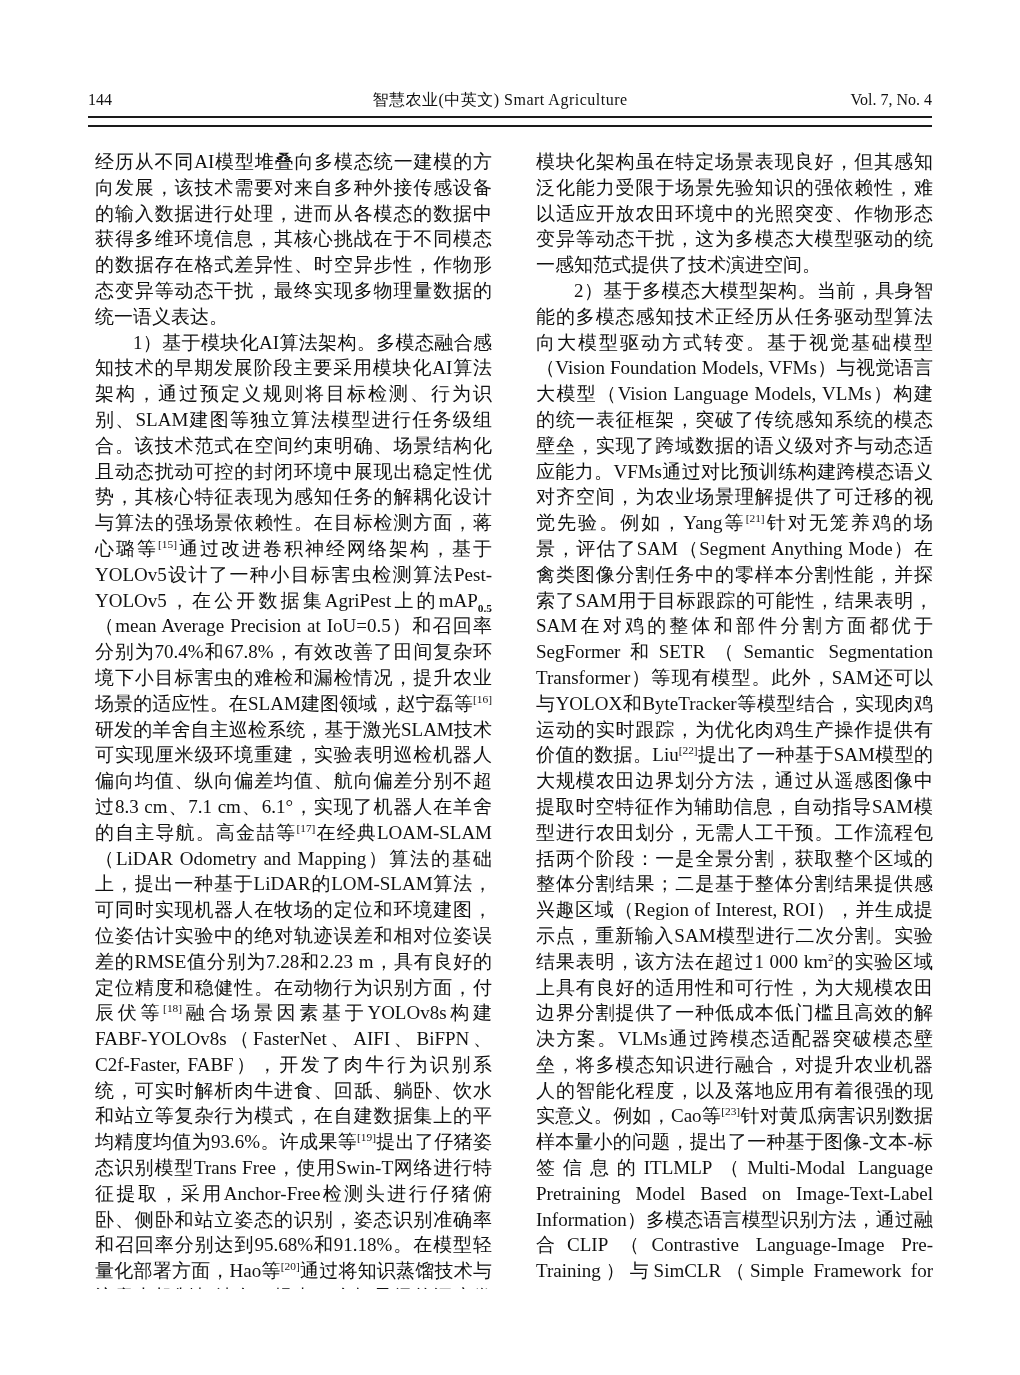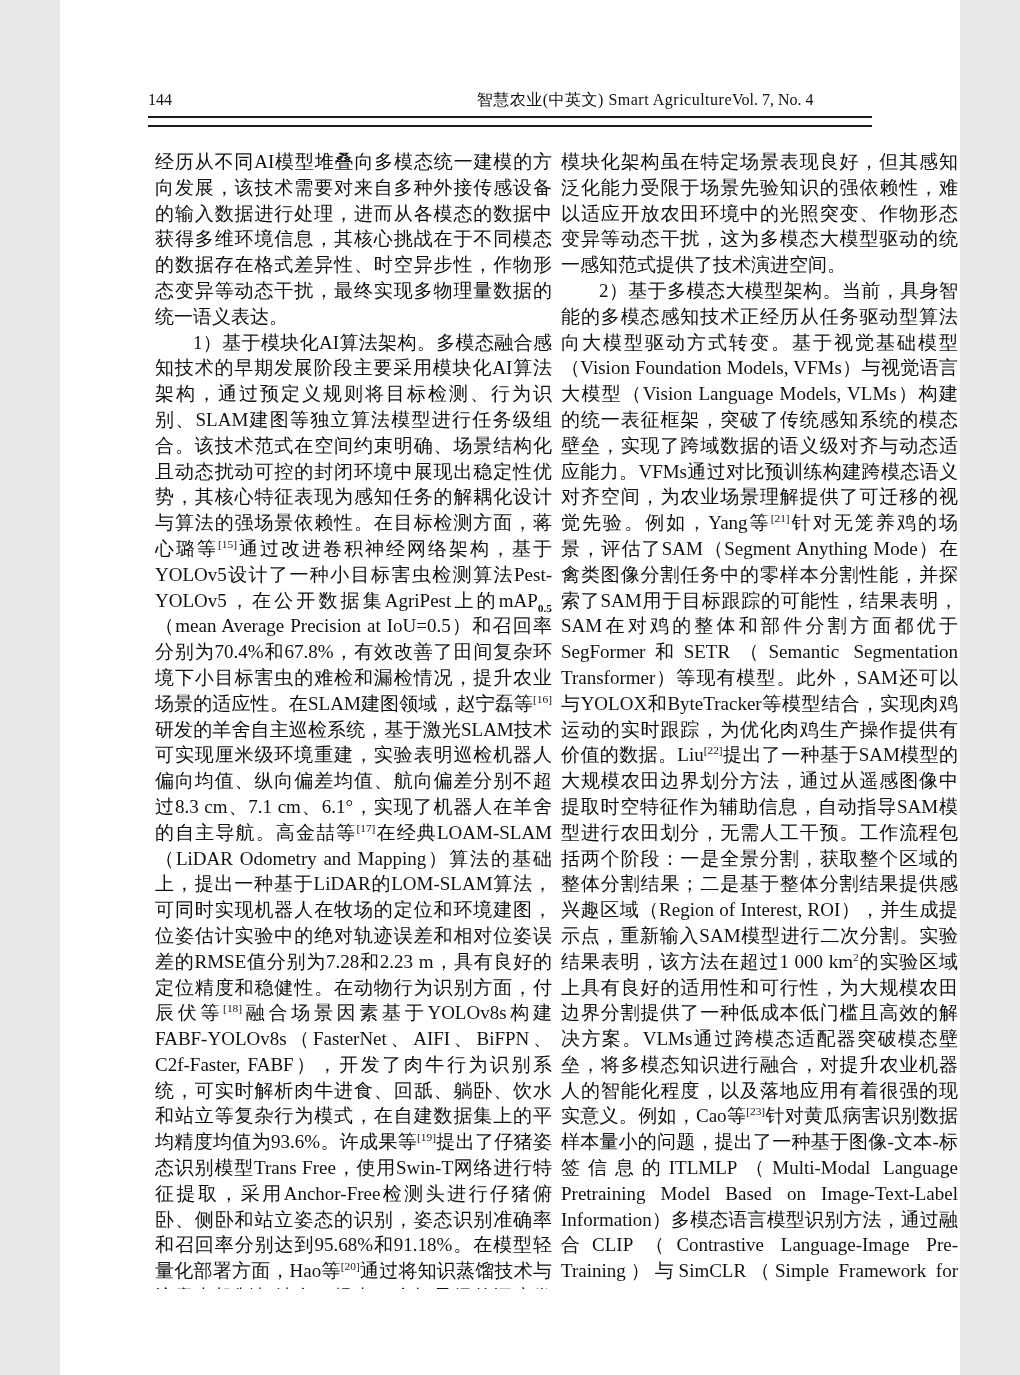--- a/index.html
+++ b/index.html
@@ -1,45 +1,45 @@
 <!DOCTYPE html>
 <html lang="zh"><head>
 <meta charset="utf-8">
 <style>
   html,body{margin:0;padding:0;background:#e8e8e8;}
   .page{
     position:relative;
-    width:900px;height:1375px;
+    width:1020px;height:1375px;
     background:#ffffff;
     margin:0 auto;
     font-family:"Liberation Serif","DejaVu Serif",serif;
     color:#111;
     overflow:hidden;
   }
   .header-row{
     position:absolute;left:88px;right:88px;top:90px;height:24px;
     display:flex;align-items:baseline;justify-content:space-between;
     font-size:15.5px;
   }
   .page-num{width:120px;text-align:left;font-size:16px;}
-  .journal-title{flex:1;text-align:right;font-size:16px;letter-spacing:0.5px;}
-  .vol-info{width:140px;font-size:16px;}
+  .journal-title{flex:1;text-align:center;font-size:16px;letter-spacing:0.5px;}
+  .vol-info{width:140px;text-align:right;font-size:16px;}
   .double-rule{
     position:absolute;left:88px;right:88px;top:116px;height:7px;
     border-top:2.5px solid #1a1a1a;
     border-bottom:2.5px solid #1a1a1a;
   }
   .col{
     position:absolute;top:149px;height:1140px;width:397px;
     font-size:19px;line-height:25.8px;
     text-align:justify;
     overflow:hidden;
   }
   .col-left{left:95px;}
-  .col-right{left:501px;}
+  .col-right{left:536px;}
   .col p{margin:0;padding:0;}
   .col p.indent{text-indent:2em;}
   .col sup{font-size:0.60em;line-height:0;vertical-align:super;}
   .col sub{font-size:0.60em;line-height:0;vertical-align:sub;font-weight:bold;}
 </style>
 </head>
 <body>
 
 <div class="page">
 

